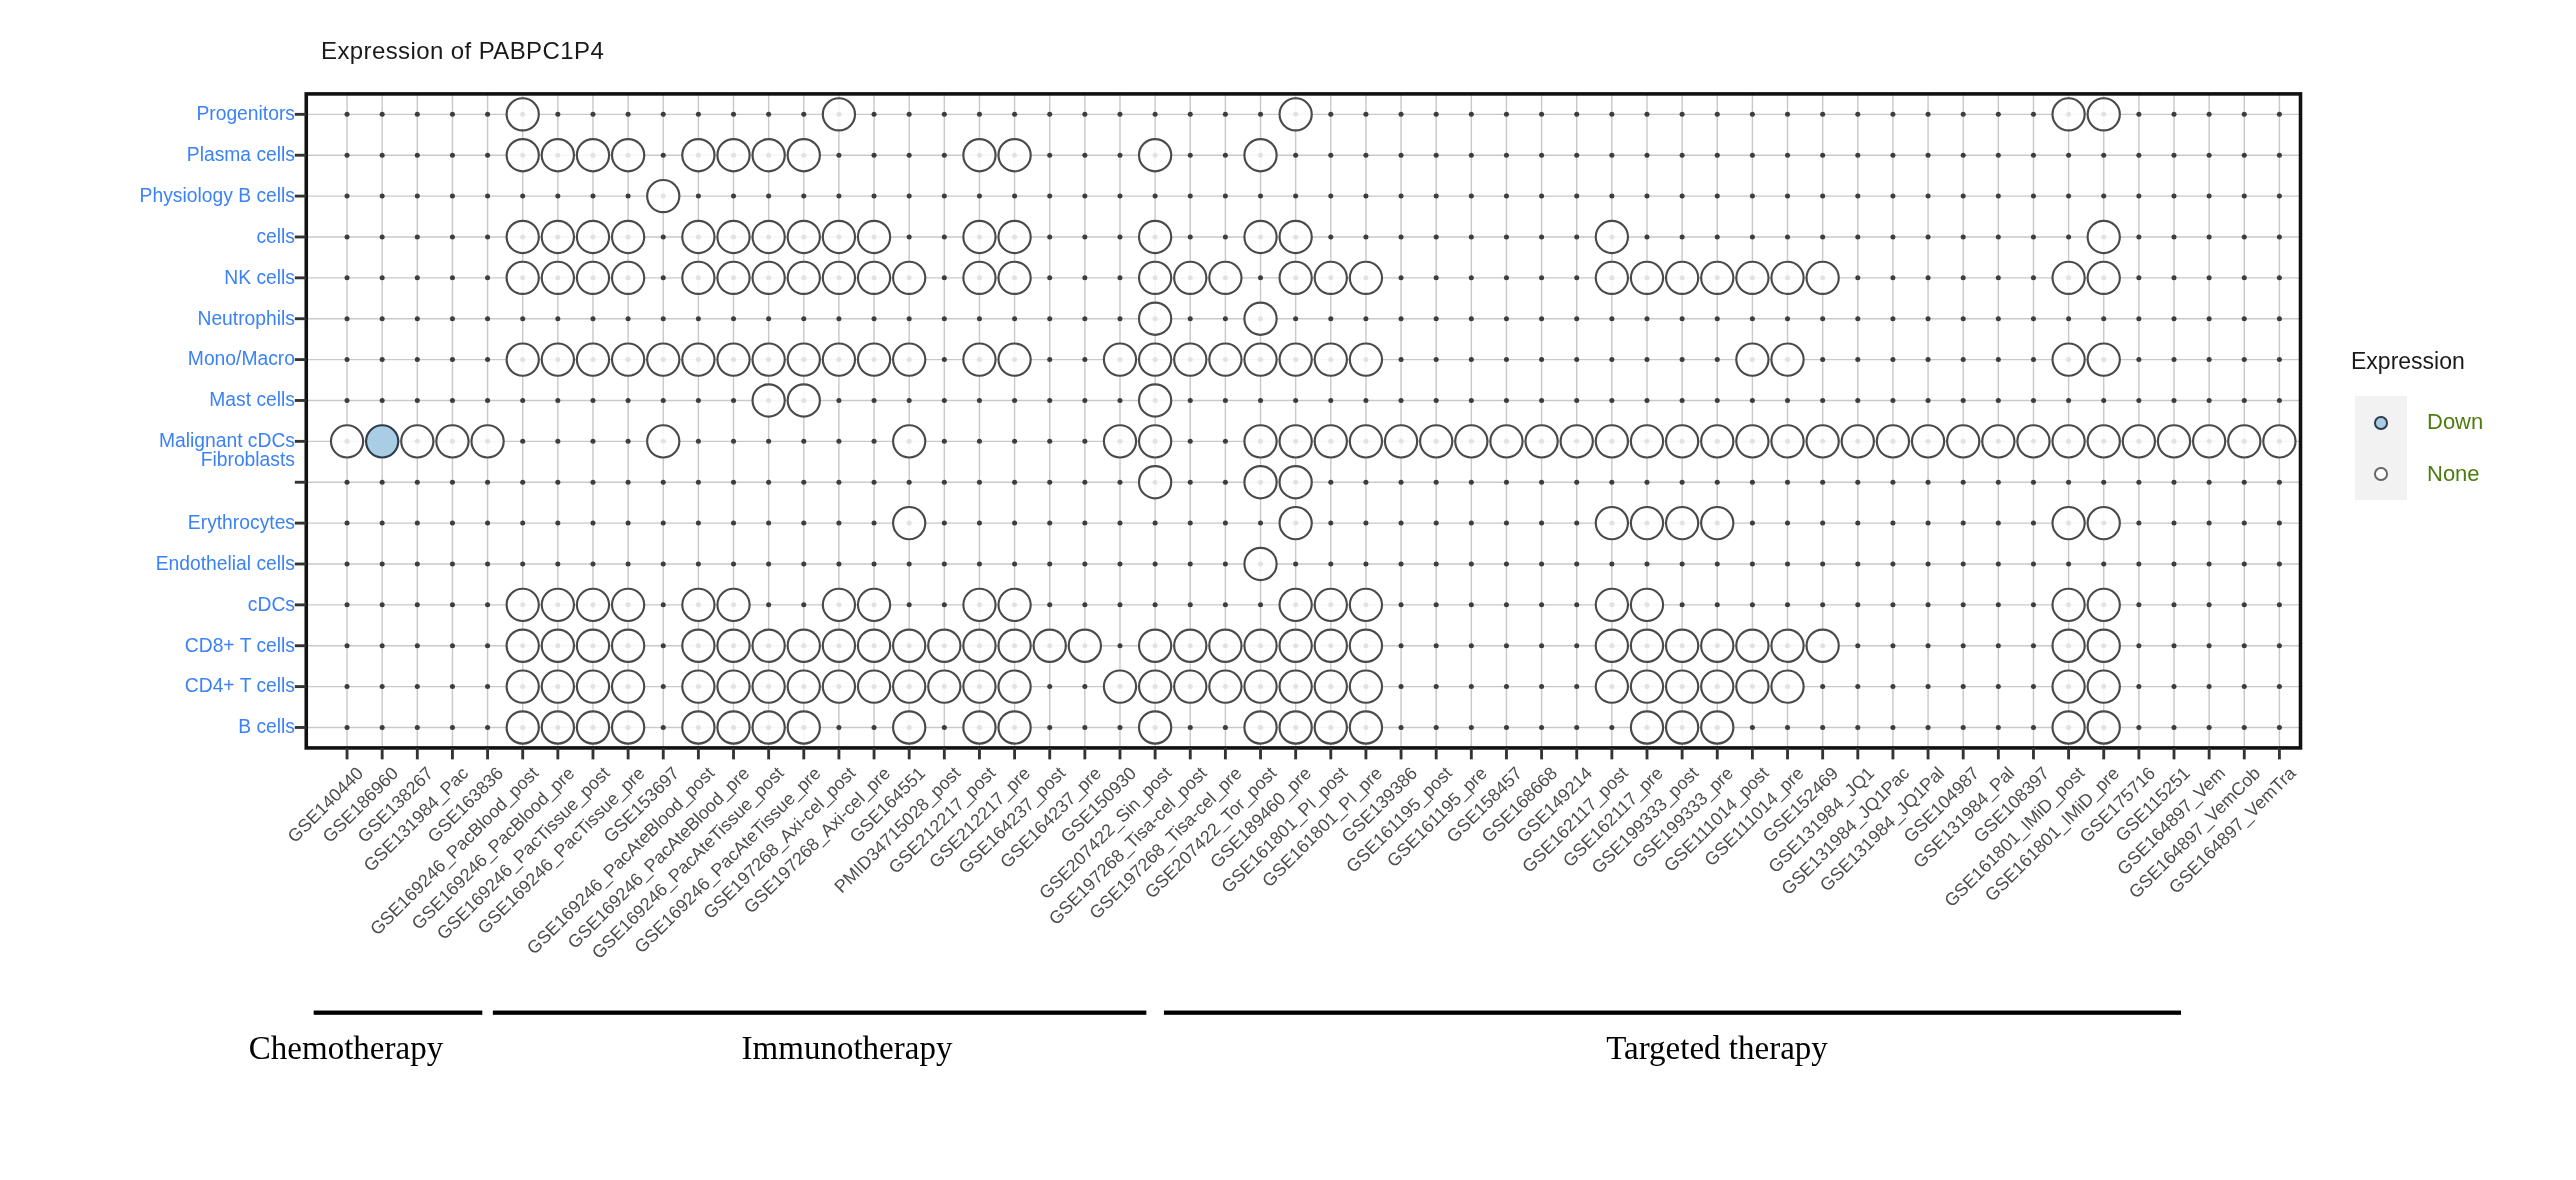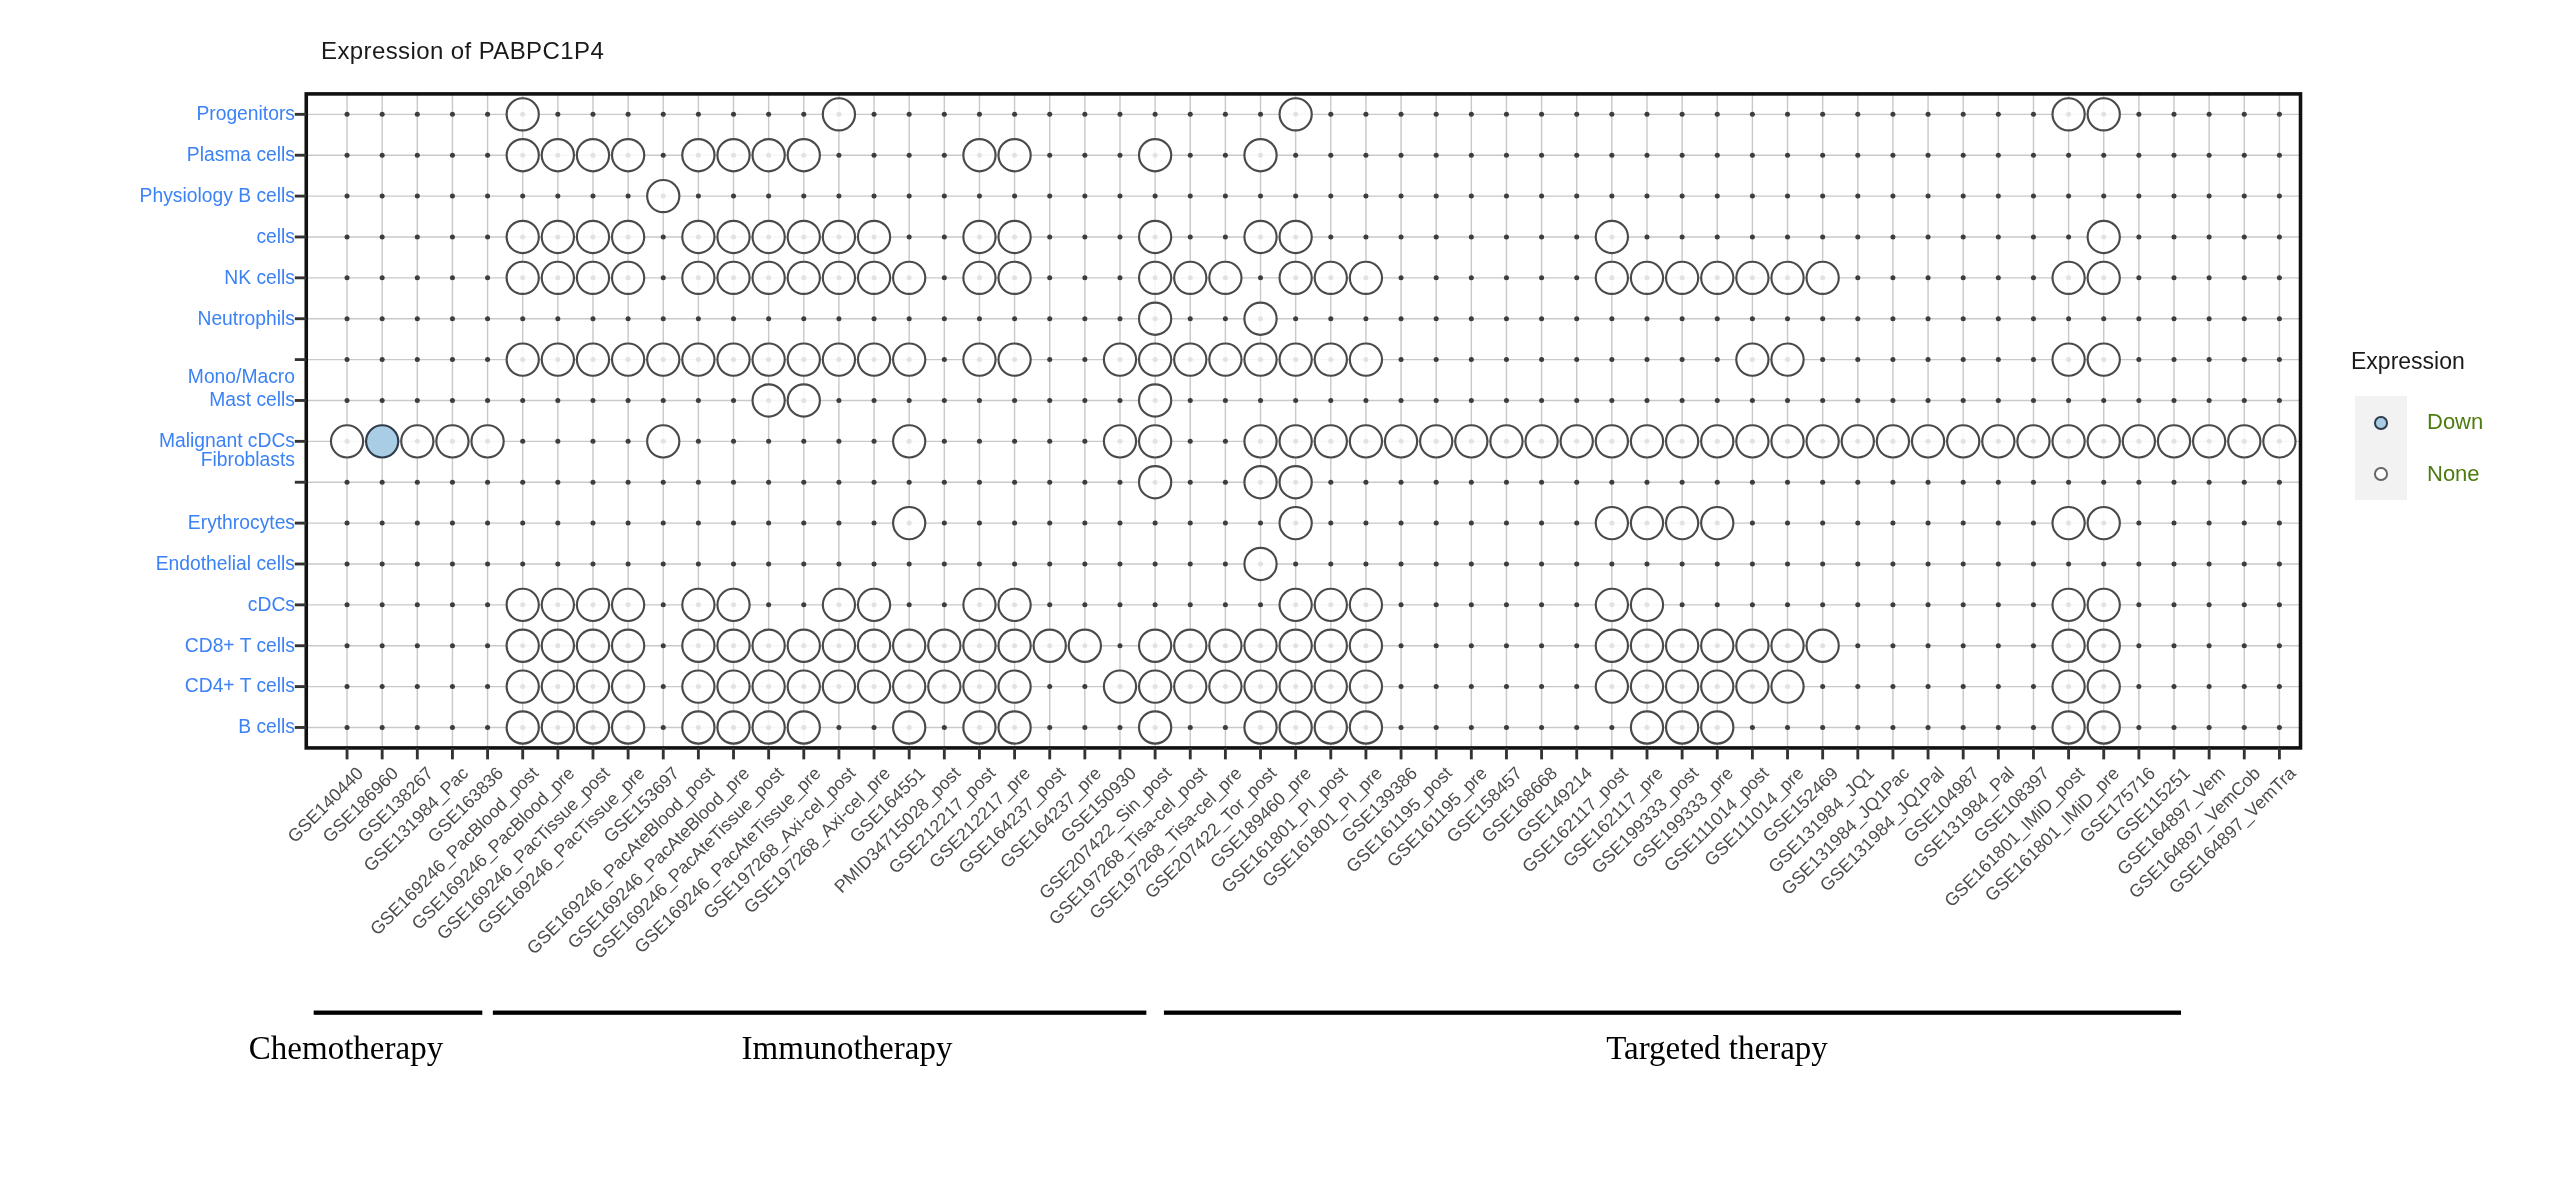--- a/index.html
+++ b/index.html
@@ -1326,21 +1326,21 @@
   <div class="legend-item-label" style="top:422px;">Down</div>
   <div class="legend-item-label" style="top:474px;">None</div>
 
   <div id="labels-layer">
       <div class="ylab" style="right:2281px; top:114px;">Progenitors</div>
       <div class="ylab" style="right:2281px; top:155px;">Plasma cells</div>
       <div class="ylab" style="right:2281px; top:196px;">Physiology B cells</div>
       <div class="ylab" style="right:2281px; top:237px;">cells</div>
       <div class="ylab" style="right:2281px; top:278px;">NK cells</div>
       <div class="ylab" style="right:2281px; top:319px;">Neutrophils</div>
-      <div class="ylab" style="right:2281px; top:377px;text-align:right;">Mono/Macro</div>
+      <div class="ylab" style="right:2281px; top:359px;text-align:right;">Mono/Macro</div>
       <div class="ylab" style="right:2281px; top:400px;">Mast cells</div>
       <div class="ylab" style="right:2281px; top:441px;">Malignant cDCs</div>
       <div class="ylab" style="right:2281px; top:460px;">Fibroblasts</div>
       <div class="ylab" style="right:2281px; top:523px;">Erythrocytes</div>
       <div class="ylab" style="right:2281px; top:564px;">Endothelial cells</div>
       <div class="ylab" style="right:2281px; top:605px;">cDCs</div>
       <div class="ylab" style="right:2281px; top:646px;">CD8+ T cells</div>
       <div class="ylab" style="right:2281px; top:686px;">CD4+ T cells</div>
       <div class="ylab" style="right:2281px; top:727px;">B cells</div>
       <div class="xlab-anchor" style="left:353px; top:763px;">

